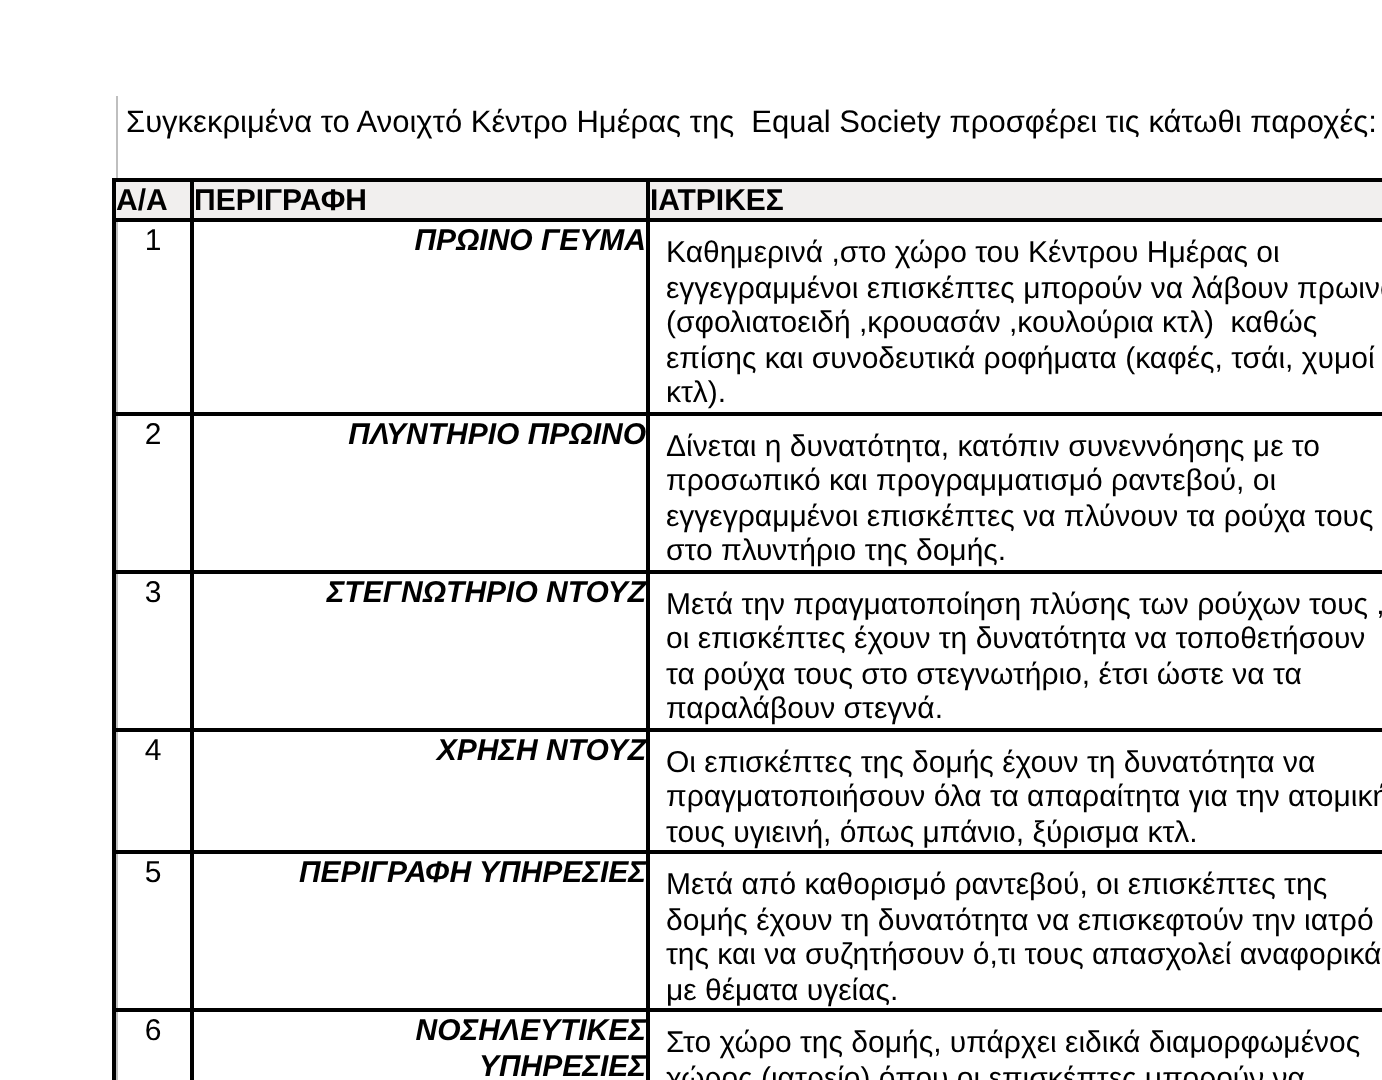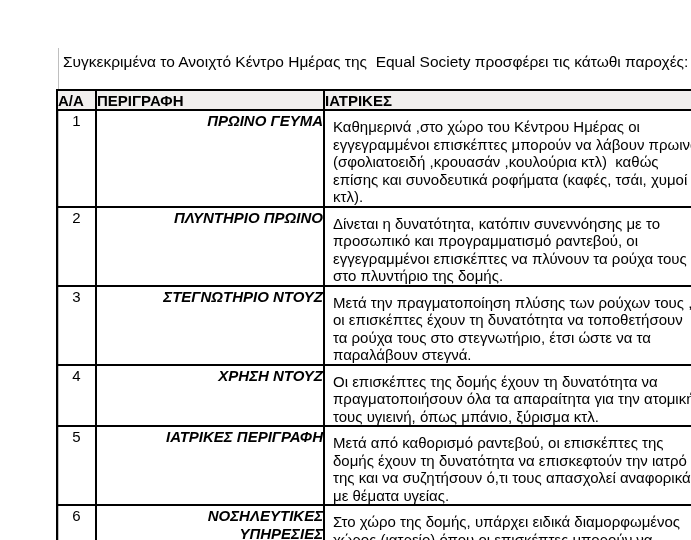--- a/index.html
+++ b/index.html
@@ -97,21 +97,21 @@
     </tr>
     <tr class="r4">
       <td class="cell-num">4</td>
       <td class="cell-service">ΧΡΗΣΗ ΝΤΟΥΖ</td>
       <td class="cell-desc">Οι επισκέπτες της δομής έχουν τη δυνατότητα να
 πραγματοποιήσουν όλα τα απαραίτητα για την ατομική
 τους υγιεινή, όπως μπάνιο, ξύρισμα κτλ.</td>
     </tr>
     <tr class="r5">
       <td class="cell-num">5</td>
-      <td class="cell-service">ΙΑΤΡΙΚΕΣ ΠΕΡΙΓΡΑΦΗ</td>
+      <td class="cell-service">ΠΕΡΙΓΡΑΦΗ ΥΠΗΡΕΣΙΕΣ</td>
       <td class="cell-desc">Μετά από καθορισμό ραντεβού, οι επισκέπτες της
 δομής έχουν τη δυνατότητα να επισκεφτούν την ιατρό
 της και να συζητήσουν ό,τι τους απασχολεί αναφορικά
 με θέματα υγείας.</td>
     </tr>
     <tr class="r6">
       <td class="cell-num">6</td>
       <td class="cell-service">ΝΟΣΗΛΕΥΤΙΚΕΣ
 ΥΠΗΡΕΣΙΕΣ</td>
       <td class="cell-desc">Στο χώρο της δομής, υπάρχει ειδικά διαμορφωμένος

